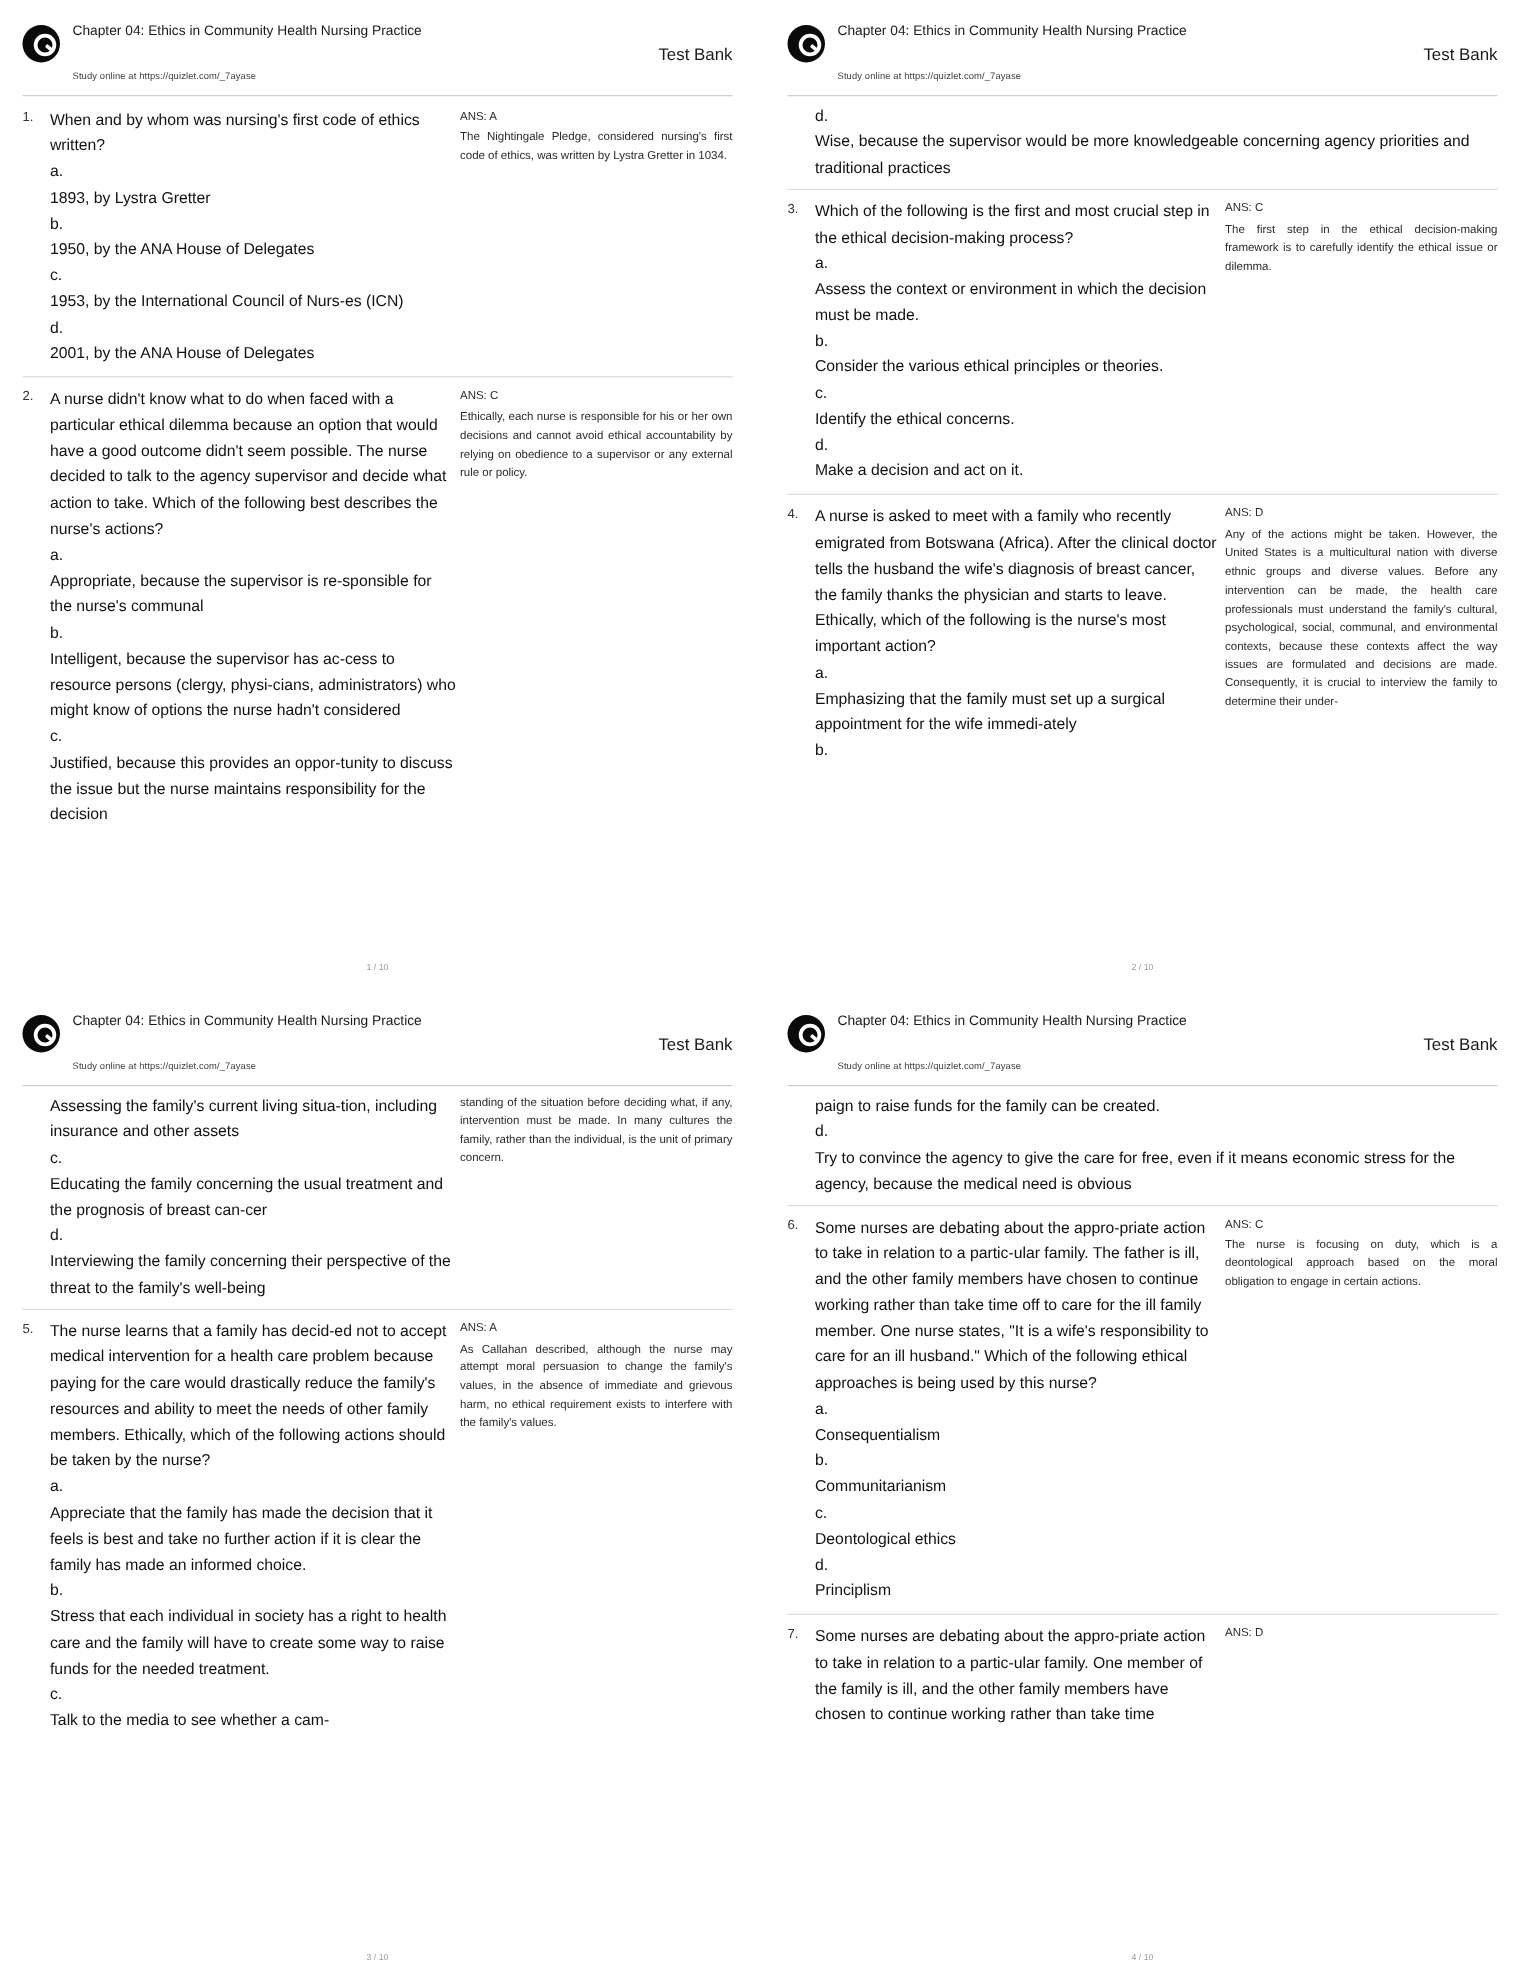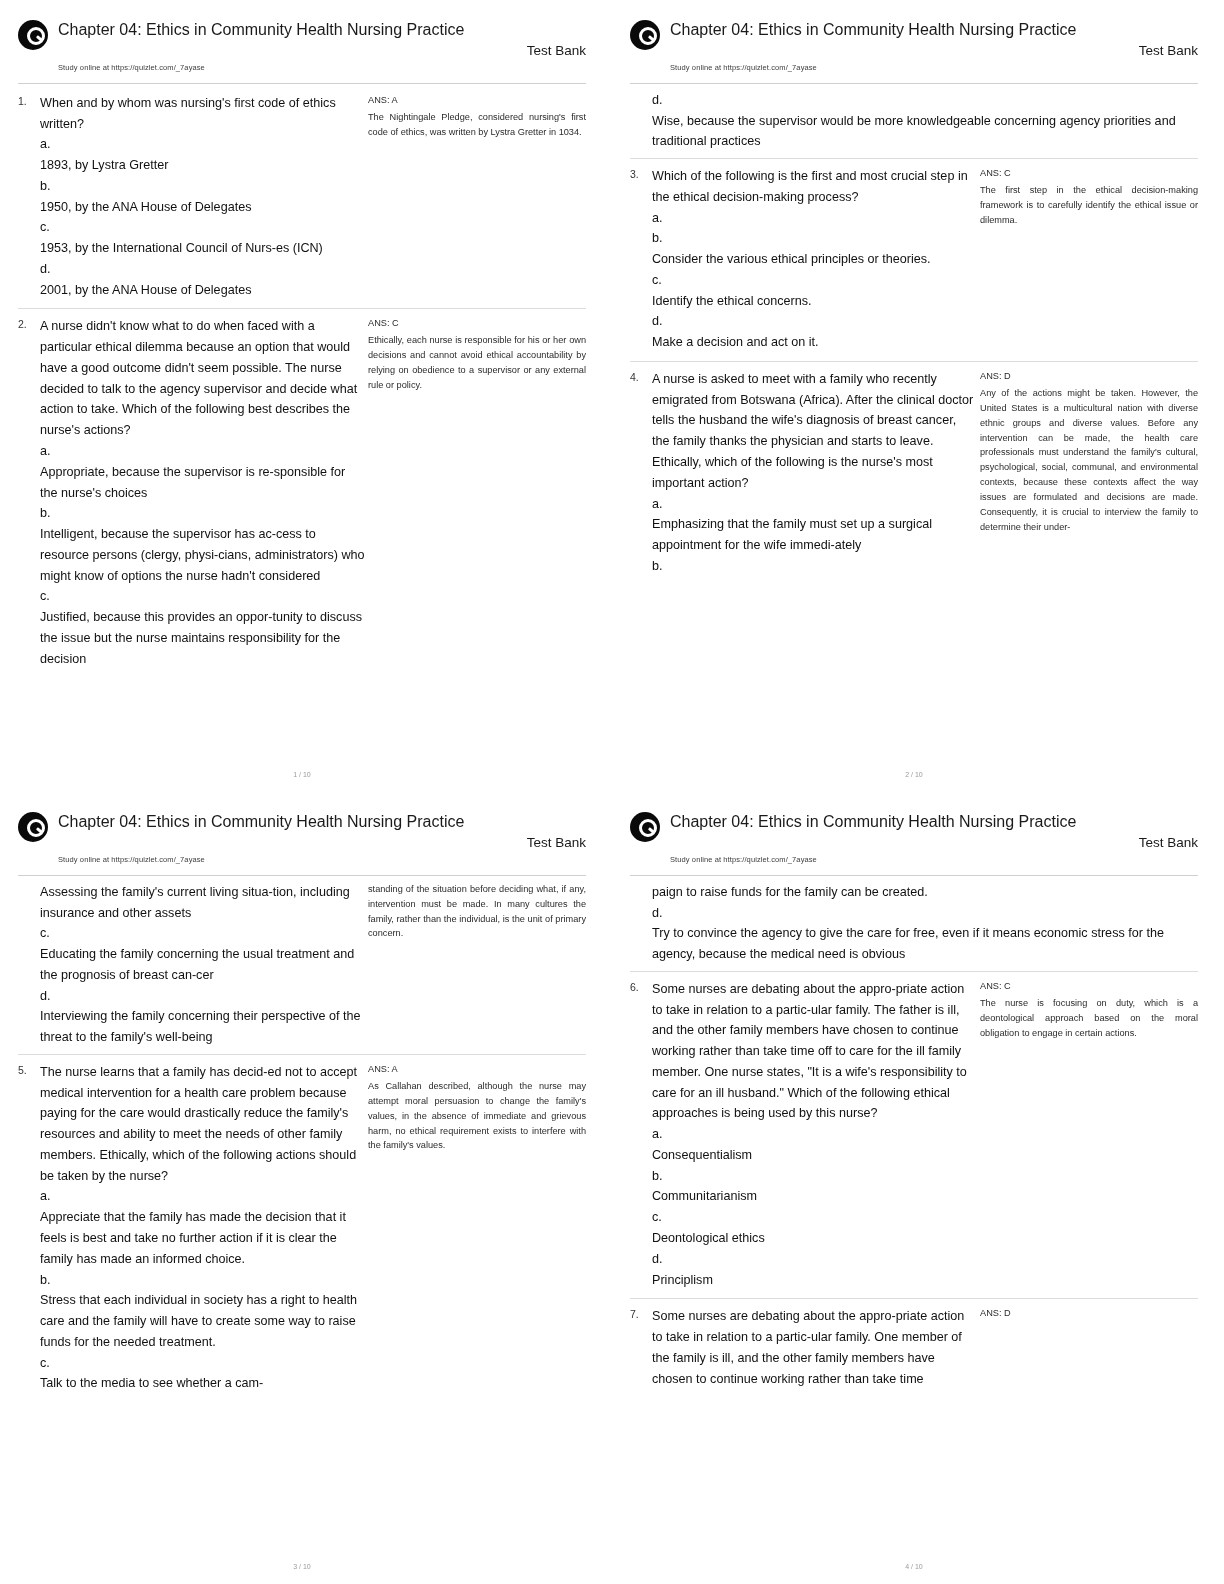--- a/index.html
+++ b/index.html
@@ -49,21 +49,21 @@
     content: "";
     position: absolute;
     left: 18px; top: 17px;
     width: 7px; height: 3px;
     background: #ffffff;
     transform: rotate(40deg);
     border-radius: 1px;
   }
   .hdr-txt { flex: 1 1 auto; min-width: 0; }
   .hdr-title {
-    font-size: 16px;
+    font-size: 11px;
     color: #1a1a1a;
     line-height: 1.45;
   }
   .hdr-sub {
     font-size: 13.5px;
     color: #1a1a1a;
     line-height: 1.45;
     text-align: right;
   }
   .hdr-link {
@@ -174,21 +174,21 @@
           </div>
         </div>
       </div>
 
       <div class="q noline">
         <div class="qnum">2.</div>
         <div class="qbody">
           <div>
             <div class="qtext">A nurse didn't know what to do when faced with a particular ethical dilemma because an option that would have a good outcome didn't seem possible. The nurse decided to talk to the agency supervisor and decide what action to take. Which of the following best describes the nurse's actions?</div>
             <div class="opt-l">a.</div>
-            <div class="opt-l">Appropriate, because the supervisor is re-sponsible for the nurse's choices</div>
+            <div class="opt-l">Appropriate, because the supervisor is re-sponsible for the nurse's communal</div>
             <div class="opt-l">b.</div>
             <div class="opt-l">Intelligent, because the supervisor has ac-cess to resource persons (clergy, physi-cians, administrators) who might know of options the nurse hadn't considered</div>
             <div class="opt-l">c.</div>
             <div class="opt-l">Justified, because this provides an oppor-tunity to discuss the issue but the nurse maintains responsibility for the decision</div>
           </div>
           <div class="ans">
             <div class="ansline">ANS: C</div>
             <div class="rat">Ethically, each nurse is responsible for his or her own decisions and cannot avoid ethical accountability by relying on obedience to a supervisor or any external rule or policy.</div>
           </div>
         </div>
@@ -217,20 +217,21 @@
           <div class="cont">Wise, because the supervisor would be more knowledgeable concerning agency priorities and traditional practices</div>
         </div>
       </div>
 
       <div class="q">
         <div class="qnum">3.</div>
         <div class="qbody">
           <div>
             <div class="qtext">Which of the following is the first and most crucial step in the ethical decision-making process?</div>
             <div class="opt-l">a.</div>
+            <div class="opt-l">Assess the context or environment in which the decision must be made.</div>
             <div class="opt-l">b.</div>
             <div class="opt-l">Consider the various ethical principles or theories.</div>
             <div class="opt-l">c.</div>
             <div class="opt-l">Identify the ethical concerns.</div>
             <div class="opt-l">d.</div>
             <div class="opt-l">Make a decision and act on it.</div>
           </div>
           <div class="ans">
             <div class="ansline">ANS: C</div>
             <div class="rat">The first step in the ethical decision-making framework is to carefully identify the ethical issue or dilemma.</div>

